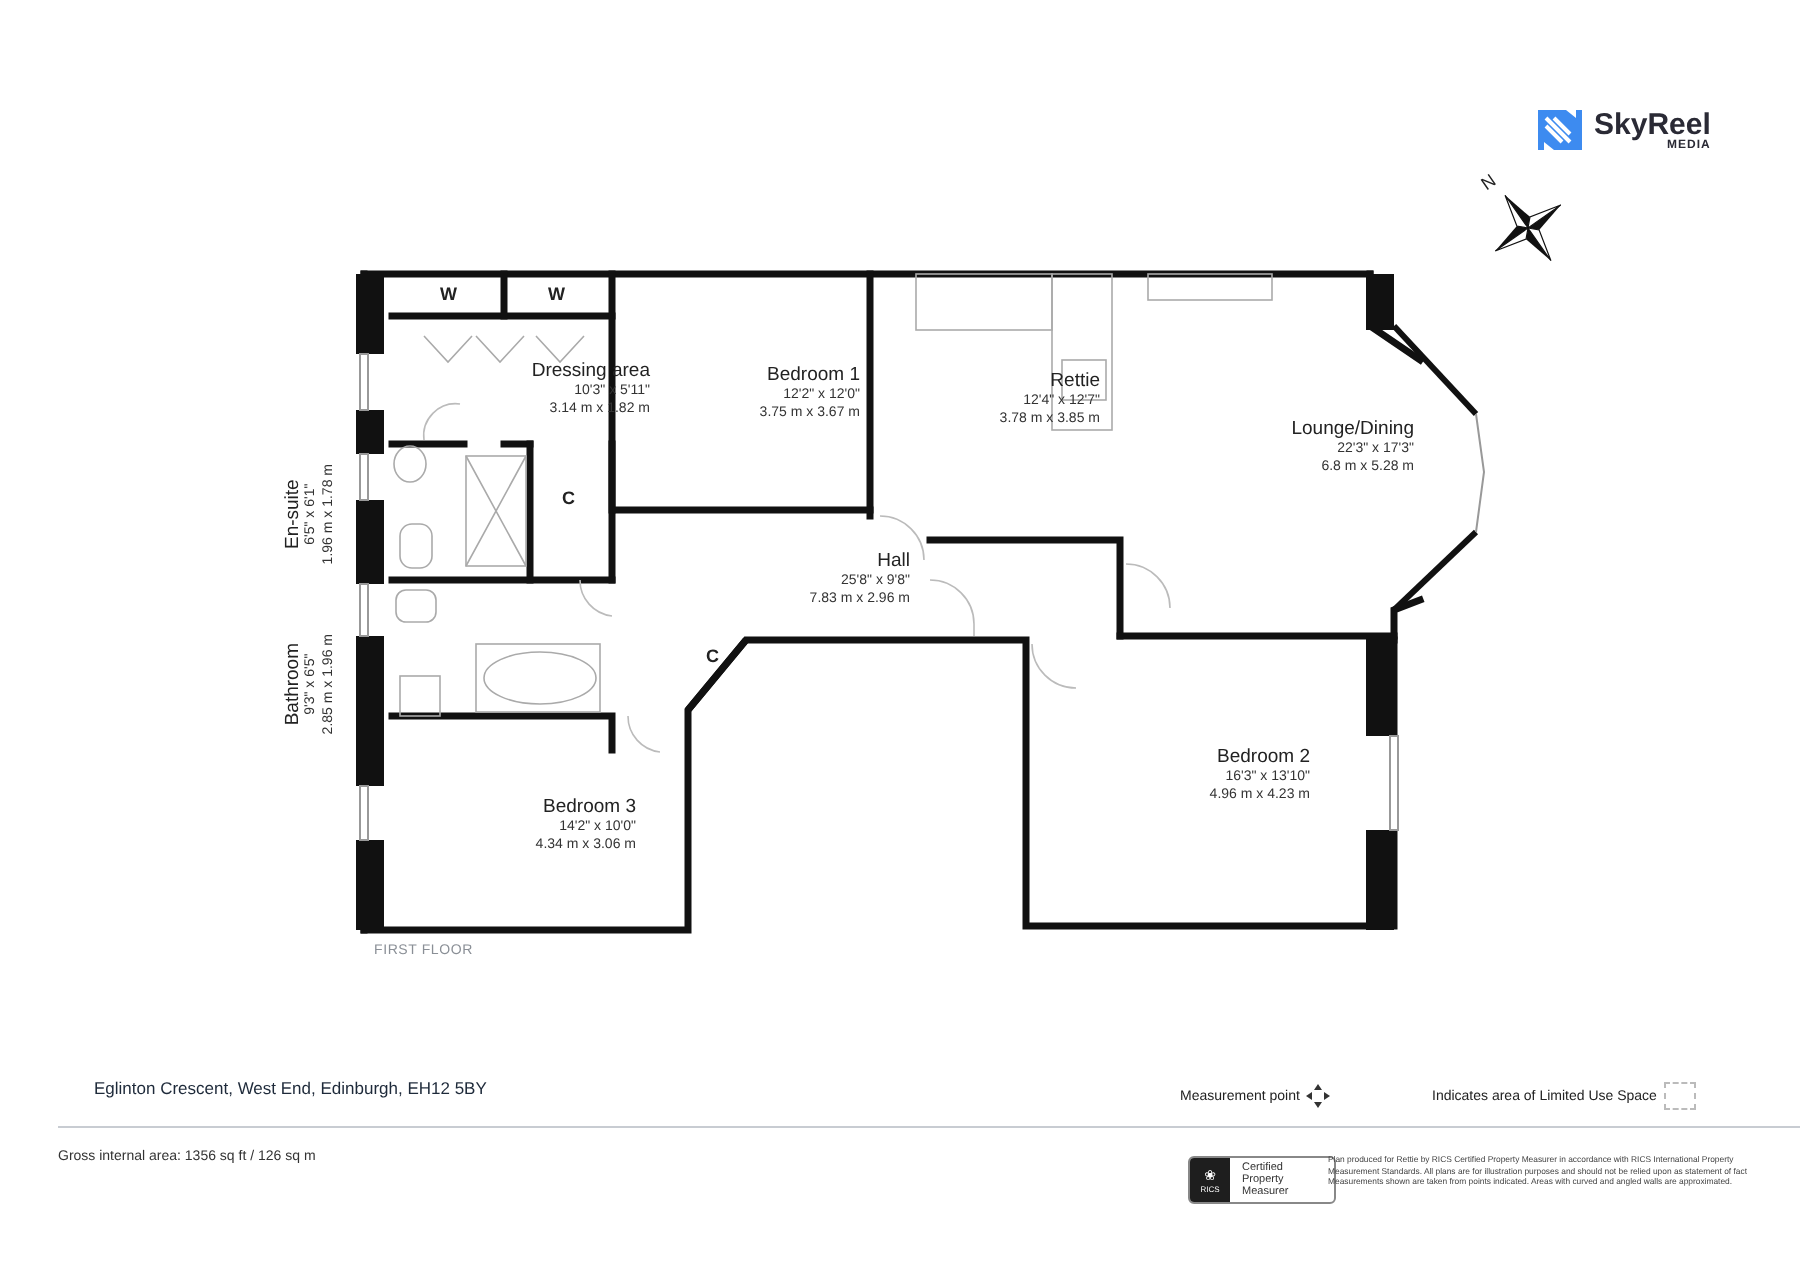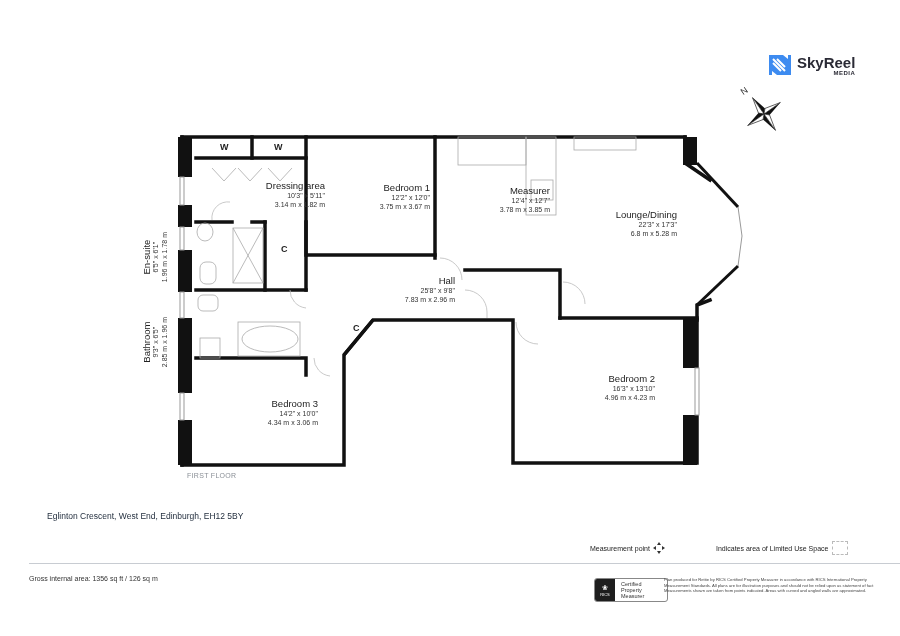--- a/index.html
+++ b/index.html
@@ -6,21 +6,21 @@
   body { width:900px; height:636px; position:relative; overflow:hidden; font-family:"Liberation Sans", sans-serif; color:#222; }
   .abs { position:absolute; }
   .room-label { position:absolute; text-align:right; color:#222; line-height:1.25; }
   .room-name { font-size:9.5px; display:block; }
   .room-dim { font-size:7px; display:block; color:#333; }
   .vlabel { position:absolute; transform:rotate(-90deg); transform-origin:center center; text-align:center; white-space:nowrap; line-height:1.2; }
   .floor-label { position:absolute; font-size:7px; color:#8a8f96; letter-spacing:0.3px; }
   .logo { position:absolute; left:768px; top:54px; display:flex; align-items:center; gap:5px;justify-content:flex-end; }
   .logo-text { font-weight:bold; font-size:15px; color:#2a2a35; line-height:1; }
   .logo-sub { font-size:6px; font-weight:bold; color:#2a2a35; text-align:right; letter-spacing:0.5px; }
-  .footer-address { position:absolute; left:29px; top:511px; font-size:8.5px; color:#1e2a3a;padding-left:18px; }
+  .footer-address { position:absolute; left:29px; top:539px; font-size:8.5px; color:#1e2a3a;padding-left:18px; }
   .footer-rule { position:absolute; left:29px; right:0; top:563px; height:1px; background:#c8ccd2; }
   .footer-area { position:absolute; left:29px; top:575px; font-size:7px; color:#333; }
   .legend-mp { position:absolute; left:590px; top:541px; font-size:7px; color:#222; display:flex; align-items:center; gap:2px; }
   .legend-lus { position:absolute; left:716px; top:541px; font-size:7px; color:#222; display:flex; align-items:center; gap:4px; }
   .lus-box { width:14px; height:12px; border:1px dashed #bbb; }
   .rics { position:absolute; left:594px; top:578px; display:flex; align-items:center; border:1px solid #888; border-radius:3px; height:22px; }
   .rics-badge { width:20px; height:22px; background:#1e1e1e; color:#fff; font-size:4px; display:flex; flex-direction:column; align-items:center; justify-content:center; border-radius:2px 0 0 2px; }
   .rics-text { font-size:5.5px; color:#333; padding:0 6px; line-height:1.1; }
   .disclaimer { position:absolute; left:664px; top:577px; width:212px; font-size:4.2px; color:#444; line-height:1.35; }
 </style>
@@ -143,25 +143,25 @@
   <span class="room-name">Dressing area</span>
   <span class="room-dim">10'3" x 5'11"</span>
   <span class="room-dim">3.14 m x 1.82 m</span>
 </div>
 <div class="room-label" style="left:310px;top:182px;width:120px">
   <span class="room-name">Bedroom 1</span>
   <span class="room-dim">12'2" x 12'0"</span>
   <span class="room-dim">3.75 m x 3.67 m</span>
 </div>
 <div class="room-label" style="left:440px;top:185px;width:110px">
-  <span class="room-name">Measurer</span>
+  <span class="room-name">Rettie</span>
   <span class="room-dim">12'4" x 12'7"</span>
   <span class="room-dim">3.78 m x 3.85 m</span>
 </div>
-<div class="room-label" style="left:557px;top:209px;width:120px">
+<div class="room-label" style="left:587px;top:209px;width:120px">
   <span class="room-name">Lounge/Dining</span>
   <span class="room-dim">22'3" x 17'3"</span>
   <span class="room-dim">6.8 m x 5.28 m</span>
 </div>
 <div class="room-label" style="left:345px;top:275px;width:110px">
   <span class="room-name">Hall</span>
   <span class="room-dim">25'8" x 9'8"</span>
   <span class="room-dim">7.83 m x 2.96 m</span>
 </div>
 <div class="room-label" style="left:545px;top:373px;width:110px">

